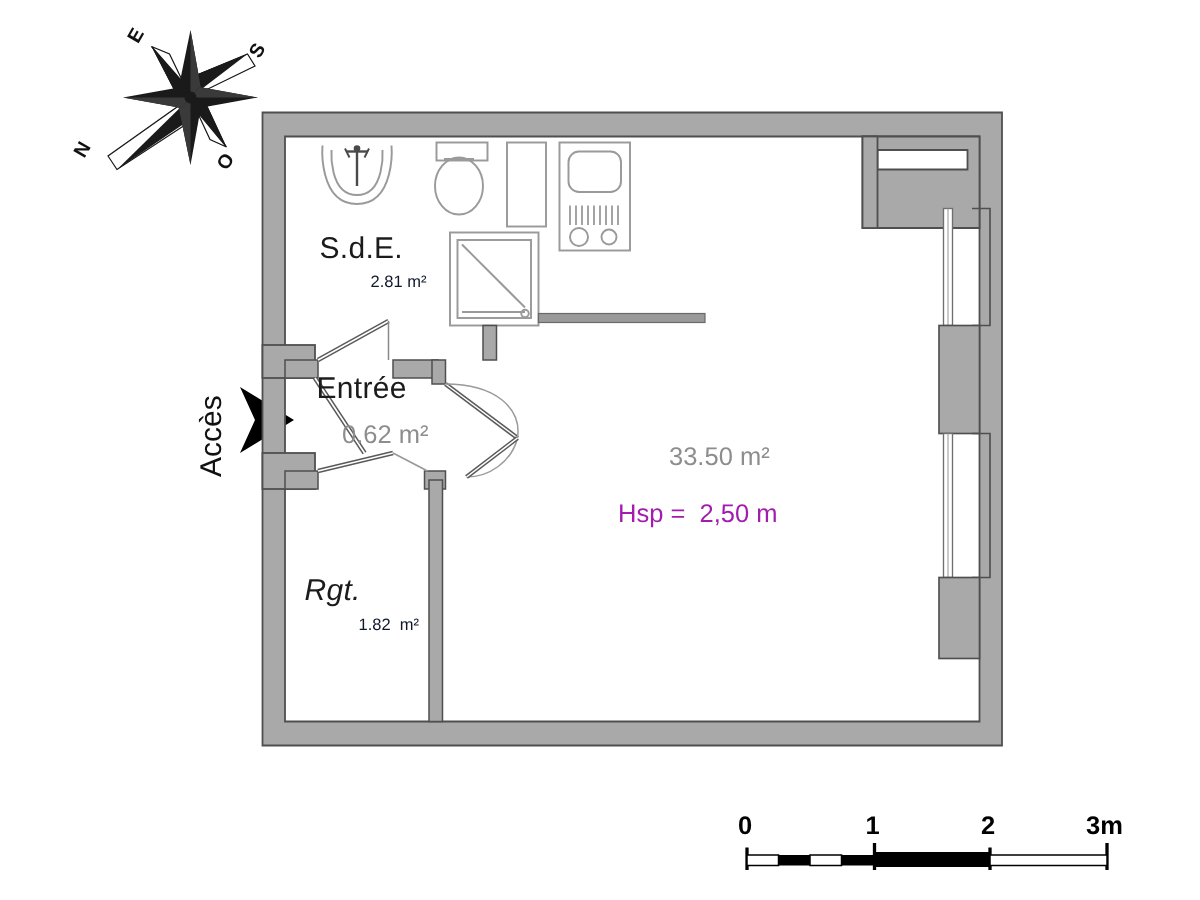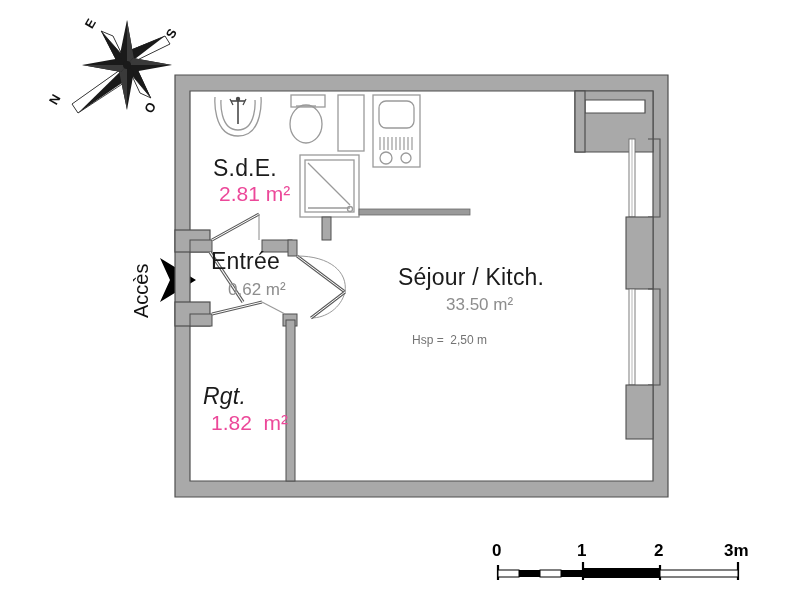--- a/index.html
+++ b/index.html
@@ -26,35 +26,36 @@
     width: 800px;
     height: 600px;
     display: block;
   }
   .lbl {
     position: absolute;
     white-space: pre;
     color: #1a1a1a;
   }
   .room-name {
-    font-size: 23px;
+    font-size: 20px;
     letter-spacing: 0.2px;
     color: #1b1b1b;
   }
   .room-area {
     font-size: 17px;
     color: #8d8d8d;
   }
   .room-area-dark {
-    font-size: 21px;
-    color: #ec4899;
+    font-size: 11px;
+    color: #0f172a;
+    margin-left: 28px;
   }
   .hsp {
-    font-size: 12px;
-    color: #737373;
+    font-size: 17px;
+    color: #a21caf;
     text-align: right;
   }
   .acces {
     font-size: 20px;
     color: #111111;
     transform: rotate(-90deg);
     transform-origin: left top;
   }
   .scale-num {
     font-size: 17px;
@@ -249,21 +250,20 @@
   <div class="lbl compass-letter" style="left:50px; top:92px; transform:rotate(-60deg);">N</div>
 
   <div class="lbl acces" style="left:130px; top:318px;">Accès</div>
 
   <div class="lbl room-name" style="left:213px; top:155px;">S.d.E.</div>
   <div class="lbl room-area-dark" style="left:219px; top:182px;">2.81 m²</div>
 
   <div class="lbl room-name" style="left:211px; top:248px;">Entrée</div>
   <div class="lbl room-area" style="left:228px; top:280px;">0.62 m²</div>
 
-  <div class="lbl room-name" style="left:398px; top:264px;">Séjour / Kitch.</div>
   <div class="lbl room-area" style="left:446px; top:295px;">33.50 m²</div>
   <div class="lbl hsp" style="left:412px; top:333px;">Hsp =  2,50 m</div>
 
   <div class="lbl room-name" style="left:203px; top:383px;font-style:italic;">Rgt.</div>
   <div class="lbl room-area-dark" style="left:211px; top:411px;">1.82  m²</div>
 
   <div class="lbl scale-num" style="left:492px; top:541px;">0</div>
   <div class="lbl scale-num" style="left:577px; top:541px;">1</div>
   <div class="lbl scale-num" style="left:654px; top:541px;">2</div>
   <div class="lbl scale-num" style="left:724px; top:541px;">3m</div>

